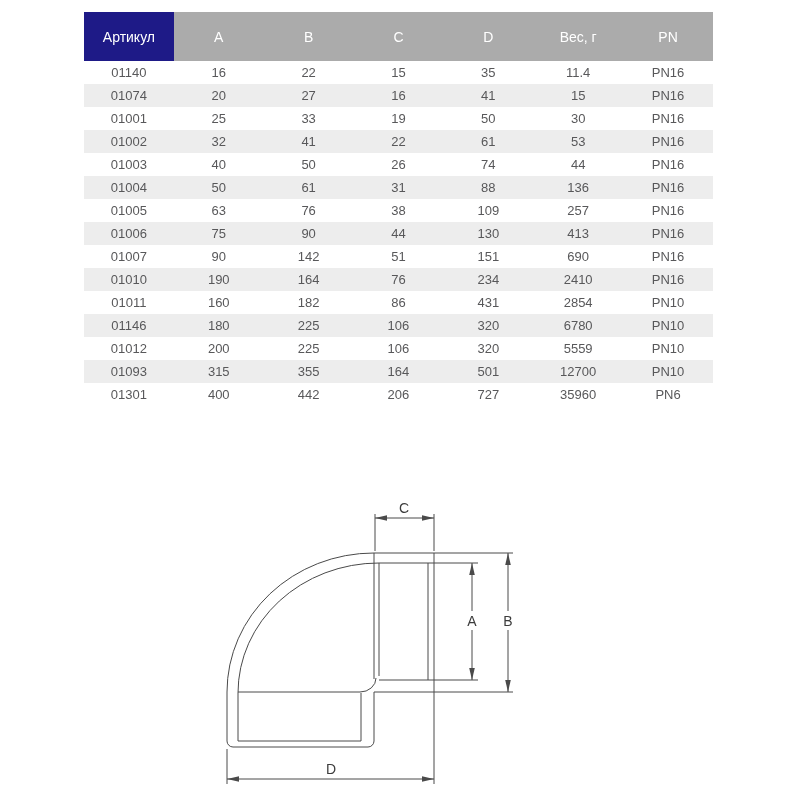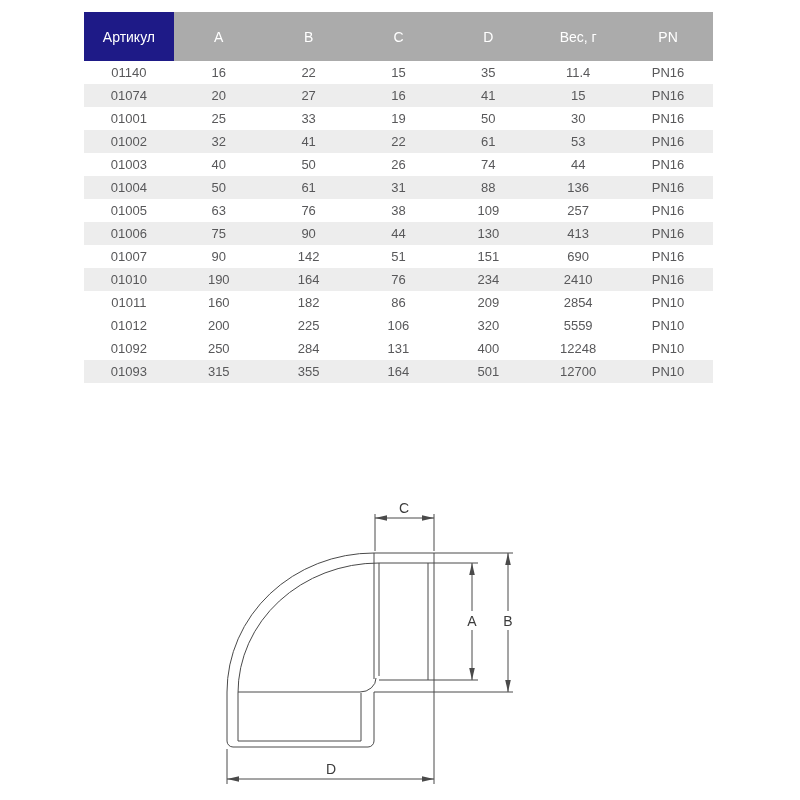--- a/index.html
+++ b/index.html
@@ -138,50 +138,59 @@
         <td>76</td>
         <td>234</td>
         <td>2410</td>
         <td>PN16</td>
       </tr>
       <tr>
         <td>01011</td>
         <td>160</td>
         <td>182</td>
         <td>86</td>
-        <td>209</td>
+        <td>431</td>
         <td>2854</td>
+        <td>PN10</td>
+      </tr>
+      <tr class="alt">
+        <td>01146</td>
+        <td>180</td>
+        <td>225</td>
+        <td>106</td>
+        <td>320</td>
+        <td>6780</td>
         <td>PN10</td>
       </tr>
       <tr>
         <td>01012</td>
         <td>200</td>
         <td>225</td>
         <td>106</td>
         <td>320</td>
         <td>5559</td>
         <td>PN10</td>
       </tr>
-      <tr>
-        <td>01092</td>
-        <td>250</td>
-        <td>284</td>
-        <td>131</td>
-        <td>400</td>
-        <td>12248</td>
-        <td>PN10</td>
-      </tr>
       <tr class="alt">
         <td>01093</td>
         <td>315</td>
         <td>355</td>
         <td>164</td>
         <td>501</td>
         <td>12700</td>
         <td>PN10</td>
+      </tr>
+      <tr>
+        <td>01301</td>
+        <td>400</td>
+        <td>442</td>
+        <td>206</td>
+        <td>727</td>
+        <td>35960</td>
+        <td>PN6</td>
       </tr>
     </tbody>
   </table>
 
 <svg class="diagram" width="800" height="800" viewBox="0 0 800 800" xmlns="http://www.w3.org/2000/svg">
 
   <g>
 
     <line class="dl" x1="374" y1="553" x2="513" y2="553"></line>
     <line class="dl" x1="379" y1="563" x2="478" y2="563"></line>

